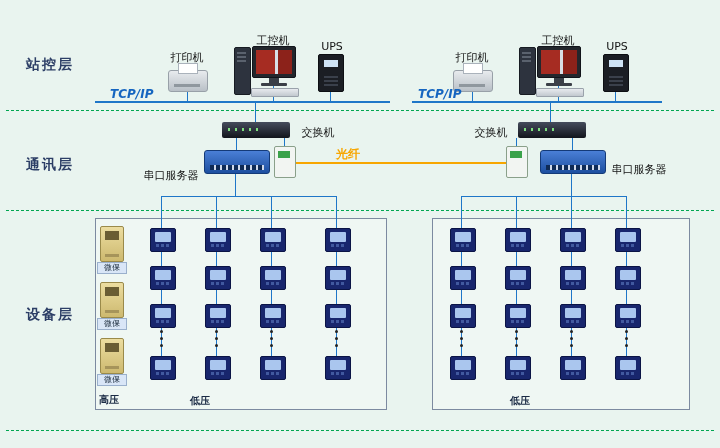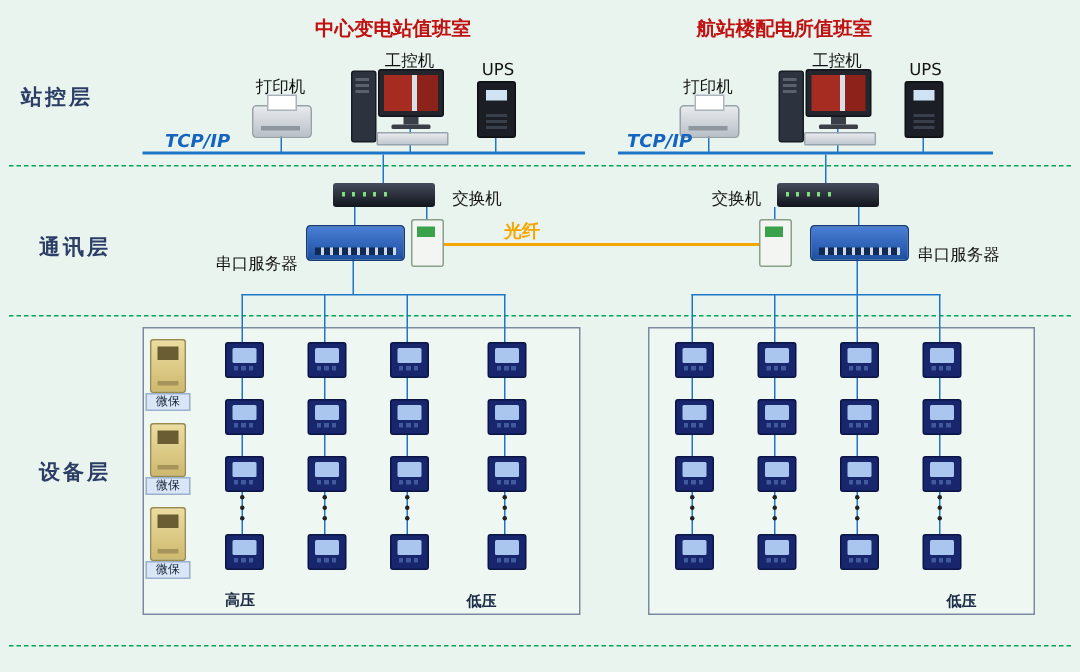--- a/index.html
+++ b/index.html
@@ -14,21 +14,21 @@
   .ln.h{height:1px;}
   .ln.bus{height:2px;}
   .ln.fiber{height:2px;background:#f7a600;}
   .dash{position:absolute;left:6px;width:708px;height:0;border-top:1px dashed #00a651;z-index:0;}
   
   .title{position:absolute;font-size:13px;font-weight:bold;color:#c11212;text-align:center;z-index:4;}
   .layerlbl{position:absolute;width:64px;font-size:14px;font-weight:bold;color:#2c3e66;text-align:center;letter-spacing:2px;z-index:4;}
   .lbl{position:absolute;font-size:11px;color:#141414;text-align:center;z-index:4;}
   .tcpip{position:absolute;font-size:12px;font-weight:bold;font-style:italic;color:#1565c0;z-index:4;}
   .fiberlbl{position:absolute;font-size:12px;font-weight:bold;color:#f7a600;z-index:4;}
-  .smalllbl{position:absolute;font-size:10px;font-weight:bold;color:#1b2b45;text-align:right;z-index:4;margin-left:41px;}
+  .smalllbl{position:absolute;font-size:10px;font-weight:bold;color:#1b2b45;text-align:left;z-index:4;}
   
   .box{position:absolute;border:1px solid #7c8aa0;background:rgba(255,255,255,0.28);z-index:0;}
   
   .meter{position:absolute;width:24px;height:22px;background:#18266d;border:1px solid #0b1445;border-radius:2px;z-index:3;}
   .meter .scr{margin:3px auto 0;width:16px;height:10px;background:#aac6ee;border-radius:1px;}
   .meter .btns{margin:2px auto 0;width:14px;height:3px;background:repeating-linear-gradient(90deg,#41599f 0 3px,transparent 3px 5px);}
   .dots{position:absolute;z-index:3;}
   .dots i{display:block;width:3px;height:3px;border-radius:50%;background:#222;margin-bottom:4px;}
   
   .relay{position:absolute;width:22px;height:34px;background:linear-gradient(#ecdda0,#cdb96f);border:1px solid #9a8a4a;border-radius:2px;z-index:3;}
@@ -59,26 +59,24 @@
 </style>
 </head>
 <body>
 
 <div class="stage">
 
   <div class="dash" style="top:110px"></div>
   <div class="dash" style="top:210px"></div>
   <div class="dash" style="top:430px"></div>
 
-  <div class="layerlbl" style="left:6px;top:56px">站控层</div>
+  <div class="layerlbl" style="left:18px;top:56px">站控层</div>
   <div class="layerlbl" style="left:18px;top:156px">通讯层</div>
   <div class="layerlbl" style="left:18px;top:306px">设备层</div>
 
-  <div class="title" style="left:177px;top:10px;width:170px">中心变电站值班室</div>
-  <div class="title" style="left:438px;top:10px;width:170px">航站楼配电所值班室</div>
 
   <div class="lbl" style="left:165px;top:50px;width:44px">打印机</div>
   <div class="printer" style="left:168px;top:70px"></div>
 
   <div class="lbl" style="left:238px;top:33px;width:70px">工控机</div>
   <div class="tower" style="left:234px;top:47px"></div>
   <div class="monitor" style="left:252px;top:46px">
       <div class="mscr"></div>
     </div>
   <div class="mstand" style="left:269px;top:78px"></div>

